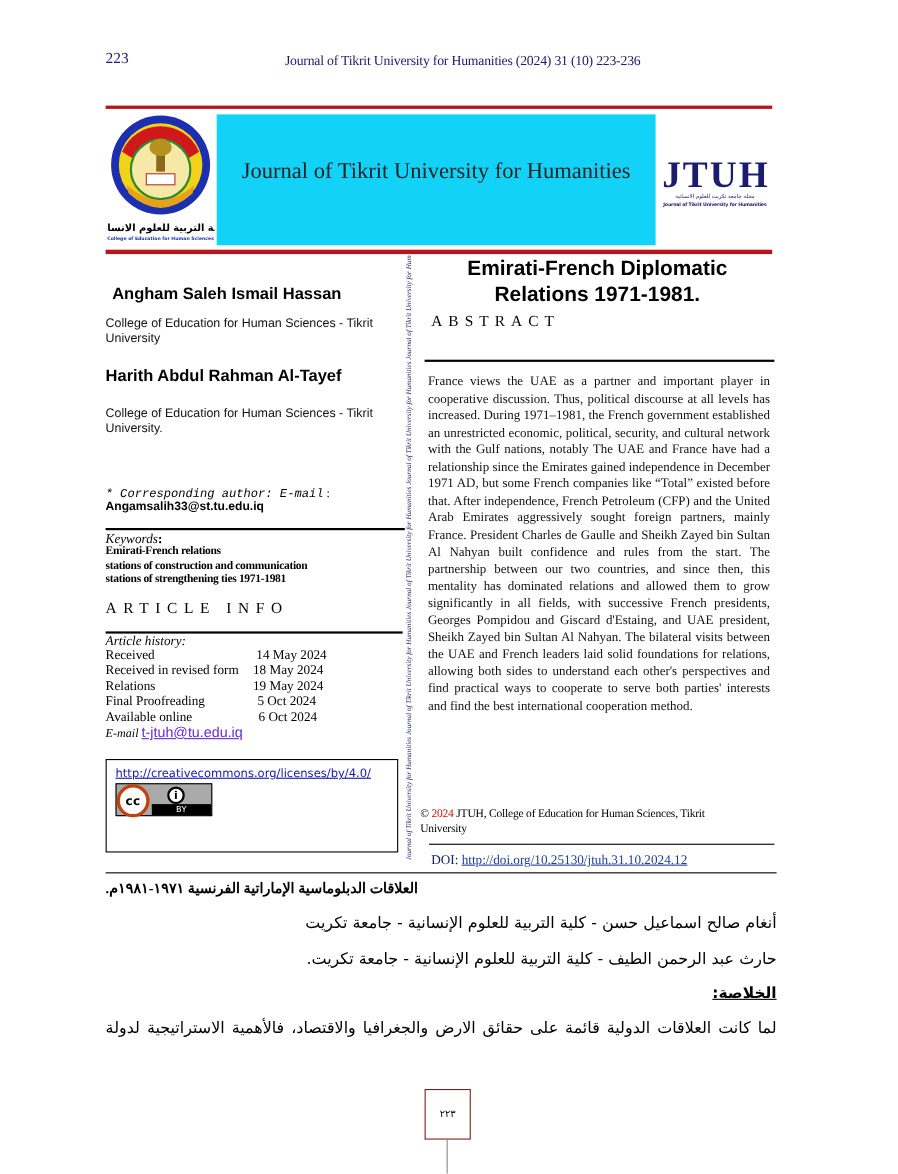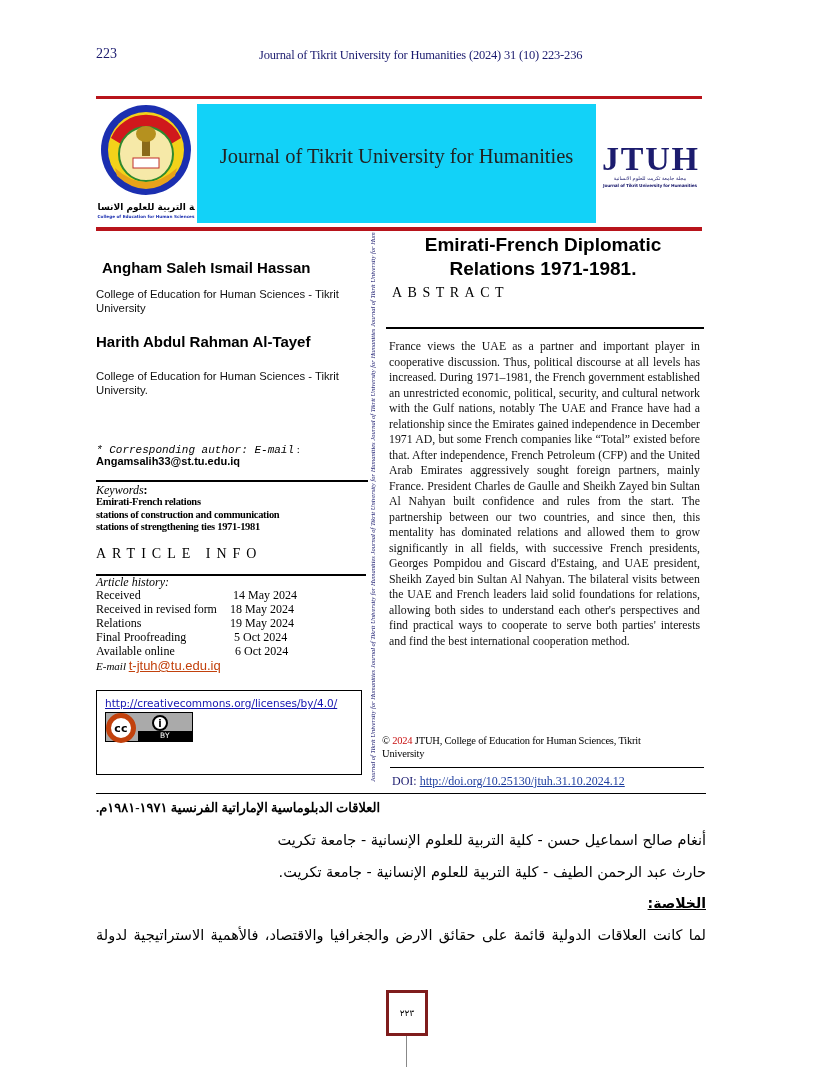--- a/index.html
+++ b/index.html
@@ -43,27 +43,27 @@
   .kw-list { left: 96px; top: 496px; font-size: 10.5px; font-weight: bold; line-height: 12.5px; letter-spacing: -0.3px; }
 
   .article-info { left: 96px; top: 546px; font-size: 14px; letter-spacing: 6px; }
   .ai-rule { left: 96px; top: 574px; width: 270px; height: 2px; }
   .hist-label { left: 96px; top: 575px; font-size: 12px; font-style: italic; }
   .hist-table { left: 96px; top: 588px; font-size: 12px; line-height: 14px; border-collapse: collapse; }
   .hist-table td { padding: 0; white-space: nowrap; }
   .hist-table td.k { width: 134px; }
   .email-line { left: 96px; top: 658px; font-size: 11px; }
   .email-line .it { font-style: italic; }
-  .email-line a { font-family: "Liberation Sans", sans-serif; font-size: 13px; color: #c2410c; text-decoration: underline; }
+  .email-line a { font-family: "Liberation Sans", sans-serif; font-size: 13px; color: #6d28d9; text-decoration: underline; }
 
   .license-box { left: 96px; top: 690px; width: 266px; height: 85px; border: 1.5px solid #000; padding: 5px 8px; font-family: "DejaVu Sans", sans-serif; font-size: 10px; line-height: 15px; letter-spacing: 0.3px; }
   .license-box .lic-text { text-align: justify; }
   .license-box a { color: #1515b0; text-decoration: underline; font-size: 10.5px; letter-spacing: 0; }
   .cc-badge { display: flex; width: 88px; height: 30px; background: #aaa; border: 1px solid #000; margin-top: 1px; position: relative; }
-  .cc-badge .cc { width: 30px; height: 30px; background: #fff; border-radius: 50%; border: 5px solid #c2410c; margin: 0 3px 0 0; display:flex; align-items:center; justify-content:center; font-weight: bold; font-size: 11px; font-family: "DejaVu Sans", sans-serif; }
+  .cc-badge .cc { width: 30px; height: 30px; background: #fff; border-radius: 50%; border: 3px solid #c2410c; margin: 0 3px 0 0; display:flex; align-items:center; justify-content:center; font-weight: bold; font-size: 11px; font-family: "DejaVu Sans", sans-serif; }
   .cc-badge .by-top { position: absolute; left: 46px; top: 2px; width: 16px; height: 16px; border-radius: 50%; background:#fff; border: 2px solid #000; display:flex; align-items:center; justify-content:center; font-size: 10px; font-weight: bold; }
   .cc-badge .by-bot { position: absolute; left: 32px; bottom: 0; width: 54px; height: 10px; background: #000; color: #fff; font-size: 7.5px; line-height: 10px; text-align: center; }
 
   
   .vstrip { left: 366px; top: 232px; width: 14px; height: 550px; overflow: hidden; }
   .vstrip .vtext { position: absolute; left: 0; top: 550px; transform-origin: 0 0; transform: rotate(-90deg); white-space: nowrap; font-family: "Liberation Serif", serif; font-style: italic; font-size: 6.5px; color: #1a1a6e; line-height: 14px; width: 550px; }
 
   
   .paper-title { left: 380px; top: 233px; width: 326px; text-align: center; font-family: "Liberation Sans", sans-serif; font-weight: bold; font-size: 19px; line-height: 24px; }
   .abstract-head { left: 392px; top: 285px; font-size: 14px; letter-spacing: 5.5px; }
@@ -80,21 +80,21 @@
 
   
   .ar { direction: rtl; text-align: right; font-family: "DejaVu Sans", sans-serif; }
   .ar-title { left: 96px; top: 800px; width: 510px; font-size: 13px; font-weight: bold; text-align: left; direction: rtl; }
   .ar-author1 { right: 110px; top: 832px; font-size: 14.5px; }
   .ar-author2 { right: 110px; top: 864px; font-size: 14.5px; }
   .ar-summary { right: 110px; top: 895px; font-size: 14px; font-weight: bold; text-decoration: underline; }
   .ar-body { left: 96px; top: 927px; width: 610px; font-size: 14.5px; text-align: justify; text-align-last: justify; white-space: nowrap; }
 
   
-  .footer-box { left: 386px; top: 990px; width: 42px; height: 46px; border: 3px solid #7f1d1d; display:flex; align-items:center; justify-content:center; font-size: 9px; font-family: "DejaVu Sans", sans-serif; }
+  .footer-box { left: 386px; top: 990px; width: 42px; height: 46px; border: 1px solid #7f1d1d; display:flex; align-items:center; justify-content:center; font-size: 9px; font-family: "DejaVu Sans", sans-serif; }
   .footer-stem { left: 406px; top: 1036px; width: 1px; height: 31px; background: #888; }
 </style>
 </head>
 <body>
 
 <div class="abs page-num-top">223</div>
 <div class="abs running-head">Journal of Tikrit University for Humanities (2024) 31 (10) 223-236</div>
 
 <div class="abs rule-red banner-top"></div>
 

